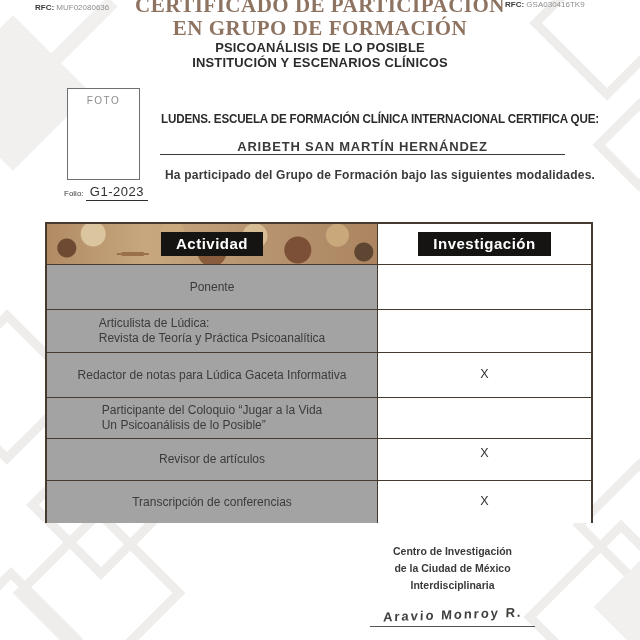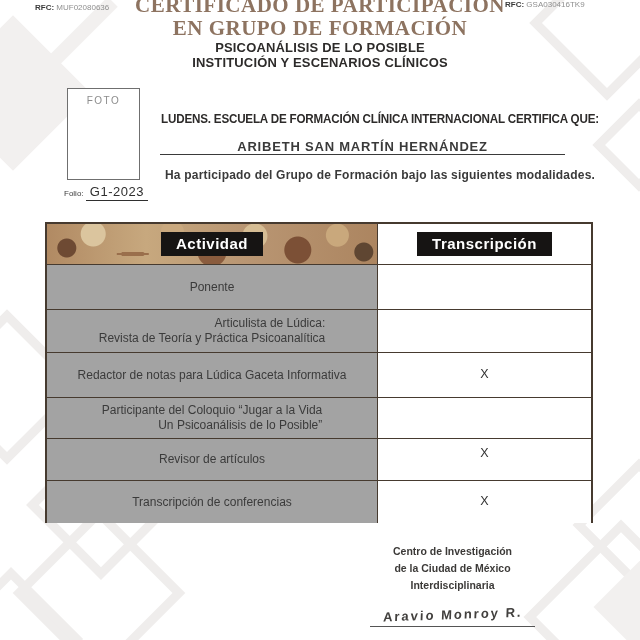--- a/index.html
+++ b/index.html
@@ -44,21 +44,21 @@
              font-weight:bold;color:#3a3a3a;font-size:13px;letter-spacing:0.8px;
              border-bottom:1.5px solid #3a3a3a;}
   .participated{position:absolute;left:150px;top:168px;width:460px;text-align:center;
              font-weight:bold;color:#3a3a3a;font-size:12px;letter-spacing:0.2px;}
 
   
   .cert-table{position:absolute;left:45px;top:222px;width:548px;height:301px;
               border:2px solid #463a2f;box-sizing:border-box;display:grid;
               grid-template-columns:330px 214px;
               grid-template-rows:40px 45px 43px 45px 41px 42px 43px;}
-  .cell{display:flex;align-items:center;justify-content:center;text-align:right;
+  .cell{display:flex;align-items:center;justify-content:center;text-align:left;
         box-sizing:border-box;font-size:12px;color:#3b3b3b;line-height:1.25;
         padding:1px 0;}
   .cell.act{background:#a3a3a3;white-space:pre-line;}
   .cell.part{background:#ffffff;border-left:1.5px solid #463a2f;}
   .cell.bt{border-top:1.5px solid #463a2f;}
   .hdr{background:
       radial-gradient(circle at 6% 60%, #6e4a33 0 9px, transparent 10px),
       radial-gradient(circle at 14% 25%, #dbc59e 0 12px, transparent 13px),
       radial-gradient(ellipse at 26% 75%, #9a6f4c 0 16px, transparent 17px),
       radial-gradient(circle at 38% 20%, #caa97f 0 11px, transparent 12px),
@@ -127,21 +127,21 @@
 
     <div class="cert-line">LUDENS. ESCUELA DE FORMACIÓN CLÍNICA INTERNACIONAL CERTIFICA QUE:</div>
     <div class="name-line">ARIBETH SAN MARTÍN HERNÁNDEZ</div>
     <div class="participated">Ha participado del Grupo de Formación bajo las siguientes modalidades.</div>
 
     <div class="cert-table">
       <div class="cell hdr">
         <span class="hdr-label">Actividad</span>
       </div>
       <div class="cell hdr part" style="background-position:30px 0;">
-        <span class="hdr-label">Transcripción</span>
+        <span class="hdr-label">Investigación</span>
       </div>
 
       <div class="cell act bt">Ponente</div>
       <div class="cell part bt">
           <span class="xmark"></span>
         </div>
 
       <div class="cell act bt">Articulista de Lúdica:
 Revista de Teoría y Práctica Psicoanalítica</div>
       <div class="cell part bt">

